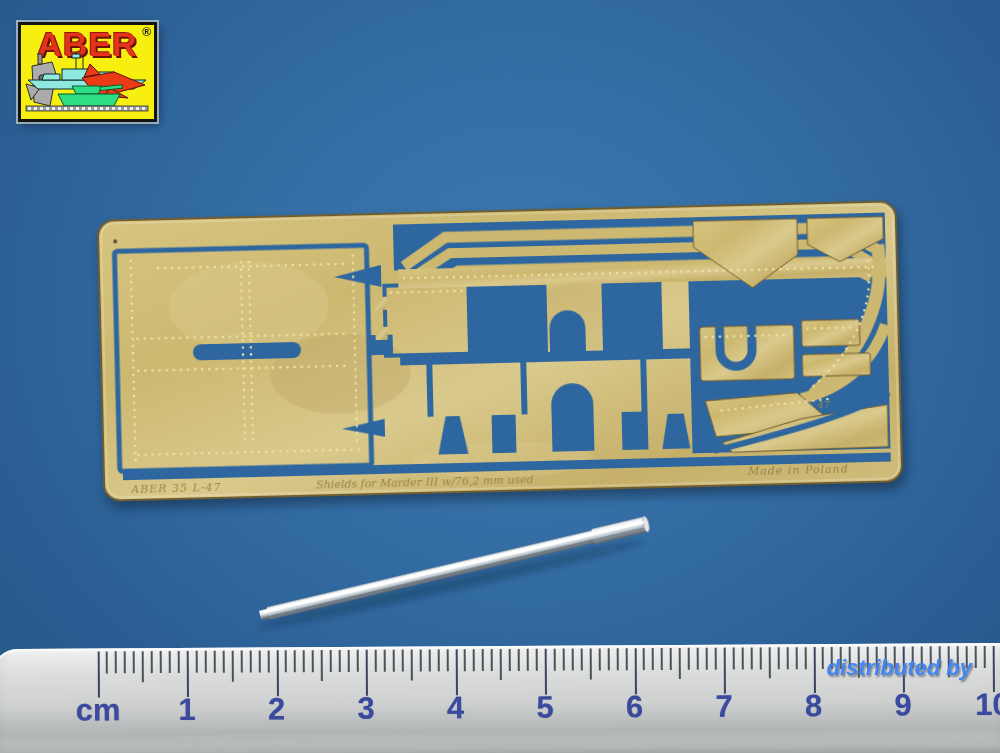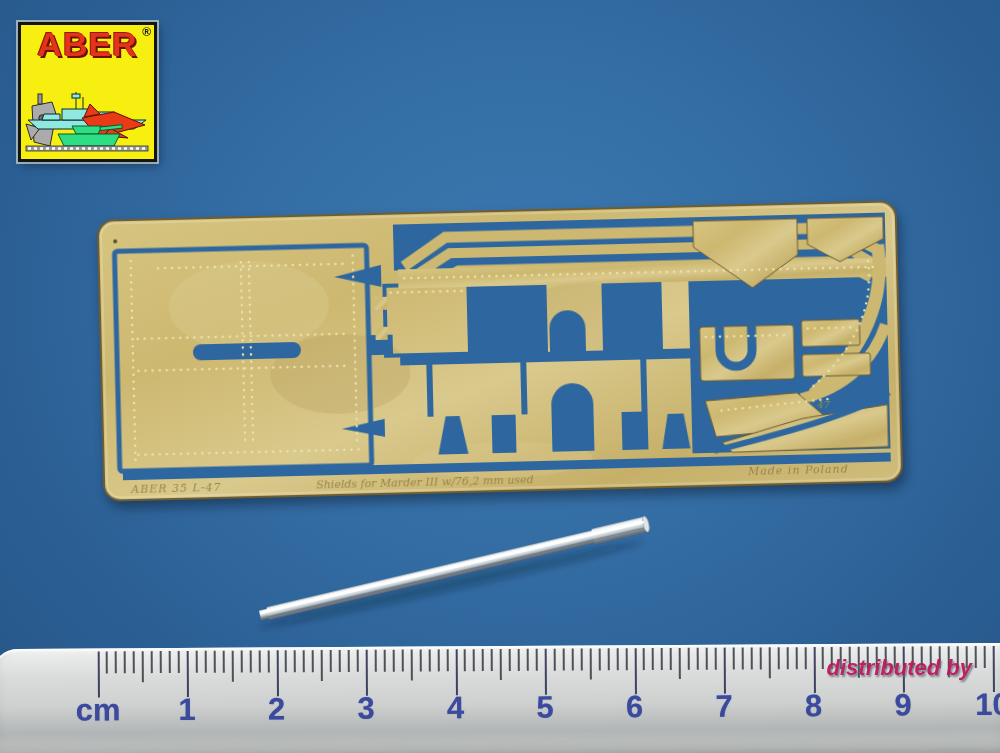--- a/index.html
+++ b/index.html
@@ -5,21 +5,21 @@
   html,body{margin:0;padding:0;}
   body{
     width:1000px;height:753px;overflow:hidden;position:relative;
     font-family:"Liberation Sans", sans-serif;
     background:radial-gradient(ellipse at 52% 40%, #3c78b0 0%, #336da4 40%, #2b5f94 72%, #255586 100%);
   }
   .scene{position:absolute;inset:0;}
 
   
   .logo{
-    position:absolute;left:18px;top:22px;width:139px;height:140px;
+    position:absolute;left:18px;top:22px;width:139px;height:100px;
     background:#f7ef10;border:3px solid #141414;box-sizing:border-box;
     box-shadow:0 0 0 2px rgba(250,250,225,.55), 3px 4px 9px rgba(0,0,25,.35);
   }
   .logo-brand{
     position:absolute;top:2px;left:0;right:0;text-align:center;
     font-weight:800;font-size:34px;line-height:34px;letter-spacing:1px;
     color:#e5321a;text-shadow:2px 2px 0 #6b1206, -1px -1px 0 #8c1b08;
   }
   .logo-brand .reg{
     position:absolute;top:-1px;right:3px;font-size:12px;line-height:12px;
@@ -51,21 +51,21 @@
   .t5{height:31px;}
   .t10{height:46px;background:rgba(40,46,76,.88);}
   .ruler-num{
     position:absolute;top:47px;width:60px;text-align:center;
     font-weight:bold;font-size:31px;line-height:30px;color:#3b4a9c;
     text-shadow:0 0 1px rgba(59,74,156,.55);
   }
   .ruler-num.unit{width:56px;}
 
   
-  .watermark{position:absolute;right:0;top:656px;width:300px;text-align:right;color:#be185d;opacity:.95;}
+  .watermark{position:absolute;right:0;top:656px;width:300px;text-align:right;color:#3b82f6;opacity:.95;}
   .wm-line1{
     font-style:italic;font-weight:700;font-size:22px;line-height:24px;
     padding-right:28px;text-shadow:1.5px 2px 2px rgba(105,110,122,.85);
   }
   .wm-brand{
     font-style:italic;font-weight:800;font-size:44px;line-height:42px;letter-spacing:-2px;
     padding-right:22px;
     text-shadow:2px 3px 3px rgba(100,106,118,.8), 0 0 2px rgba(255,255,255,.6);
   }
   .wm-country{

